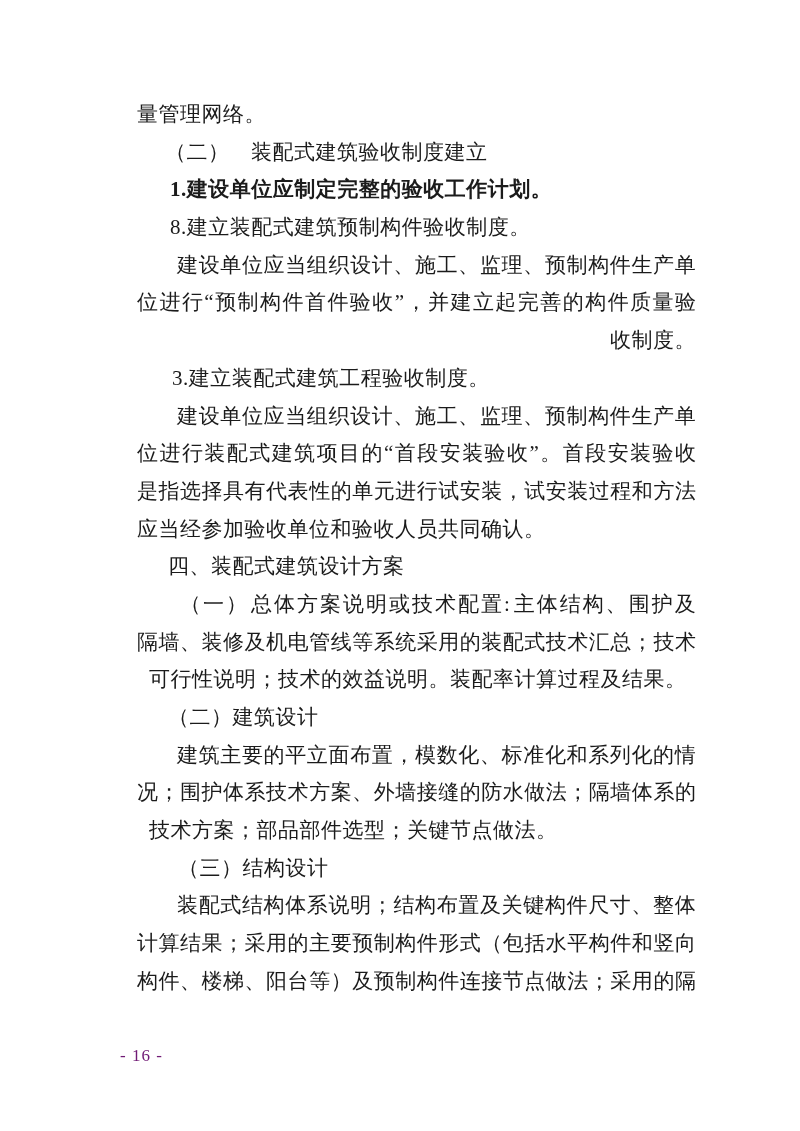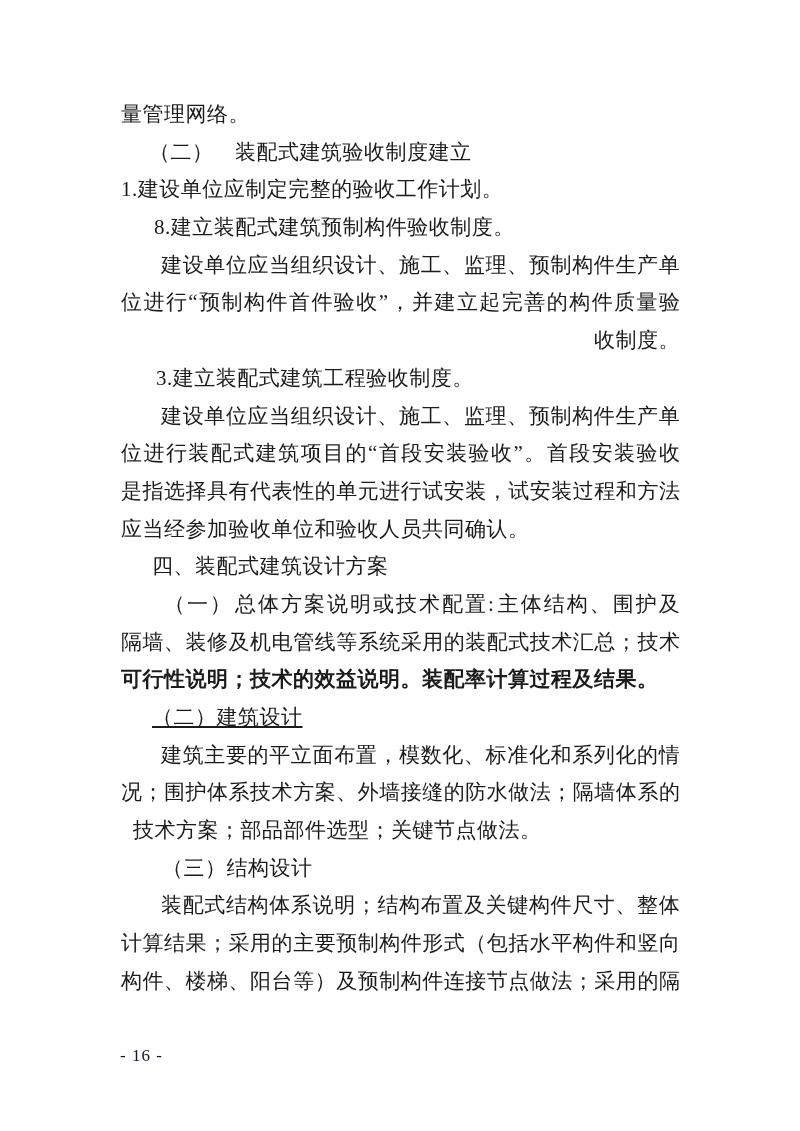--- a/index.html
+++ b/index.html
@@ -15,21 +15,21 @@
     color: #1b1b1b;
     overflow: hidden;
   }
   .page {
     position: absolute;
     inset: 0;
     background: #ffffff;
   }
   .doc-body {
     position: absolute;
-    left: 121px;
+    left: 137px;
     top: 96px;
     width: 559px;
   }
   .line {
     height: 37.7px;
     line-height: 37.7px;
     font-size: 21px;
     white-space: nowrap;
     letter-spacing: 0.5px;
   }
@@ -41,32 +41,32 @@
   }
   .line.justify span {
     display: inline-block;
   }
   .footer-pagenum {
     position: absolute;
     left: 120px;
     top: 1046px;
     font-size: 17px;
     line-height: 20px;
-    color: #0f172a;
+    color: #701a75;
     letter-spacing: 1px;
   }
 </style>
 </head>
 <body>
 
 <div class="page">
   <div class="doc-body">
       <div class="line" style="margin-left: 0px;">量管理网络。</div>
       <div class="line" style="margin-left: 28px;">（二）　装配式建筑验收制度建立</div>
-      <div class="line" style="">1.建设单位应制定完整的验收工作计划。</div>
+      <div class="line" style="margin-left: 33px; font-weight: bold;">1.建设单位应制定完整的验收工作计划。</div>
       <div class="line" style="margin-left: 33px;">8.建立装配式建筑预制构件验收制度。</div>
       <div class="line justify" style="margin-left: 40px;">
         <span>建</span>
         <span>设</span>
         <span>单</span>
         <span>位</span>
         <span>应</span>
         <span>当</span>
         <span>组</span>
         <span>织</span>
@@ -249,22 +249,22 @@
         <span>配</span>
         <span>式</span>
         <span>技</span>
         <span>术</span>
         <span>汇</span>
         <span>总</span>
         <span>；</span>
         <span>技</span>
         <span>术</span>
       </div>
-      <div class="line" style="margin-left: 0px; font-weight: bold;">可行性说明；技术的效益说明。装配率计算过程及结果。</div>
-      <div class="line" style="margin-left: 31px; text-decoration: underline;">（二）建筑设计</div>
+      <div class="line" style="margin-left: 12px;">可行性说明；技术的效益说明。装配率计算过程及结果。</div>
+      <div class="line" style="margin-left: 31px;">（二）建筑设计</div>
       <div class="line justify" style="margin-left: 40px;">
         <span>建</span>
         <span>筑</span>
         <span>主</span>
         <span>要</span>
         <span>的</span>
         <span>平</span>
         <span>立</span>
         <span>面</span>
         <span>布</span>

